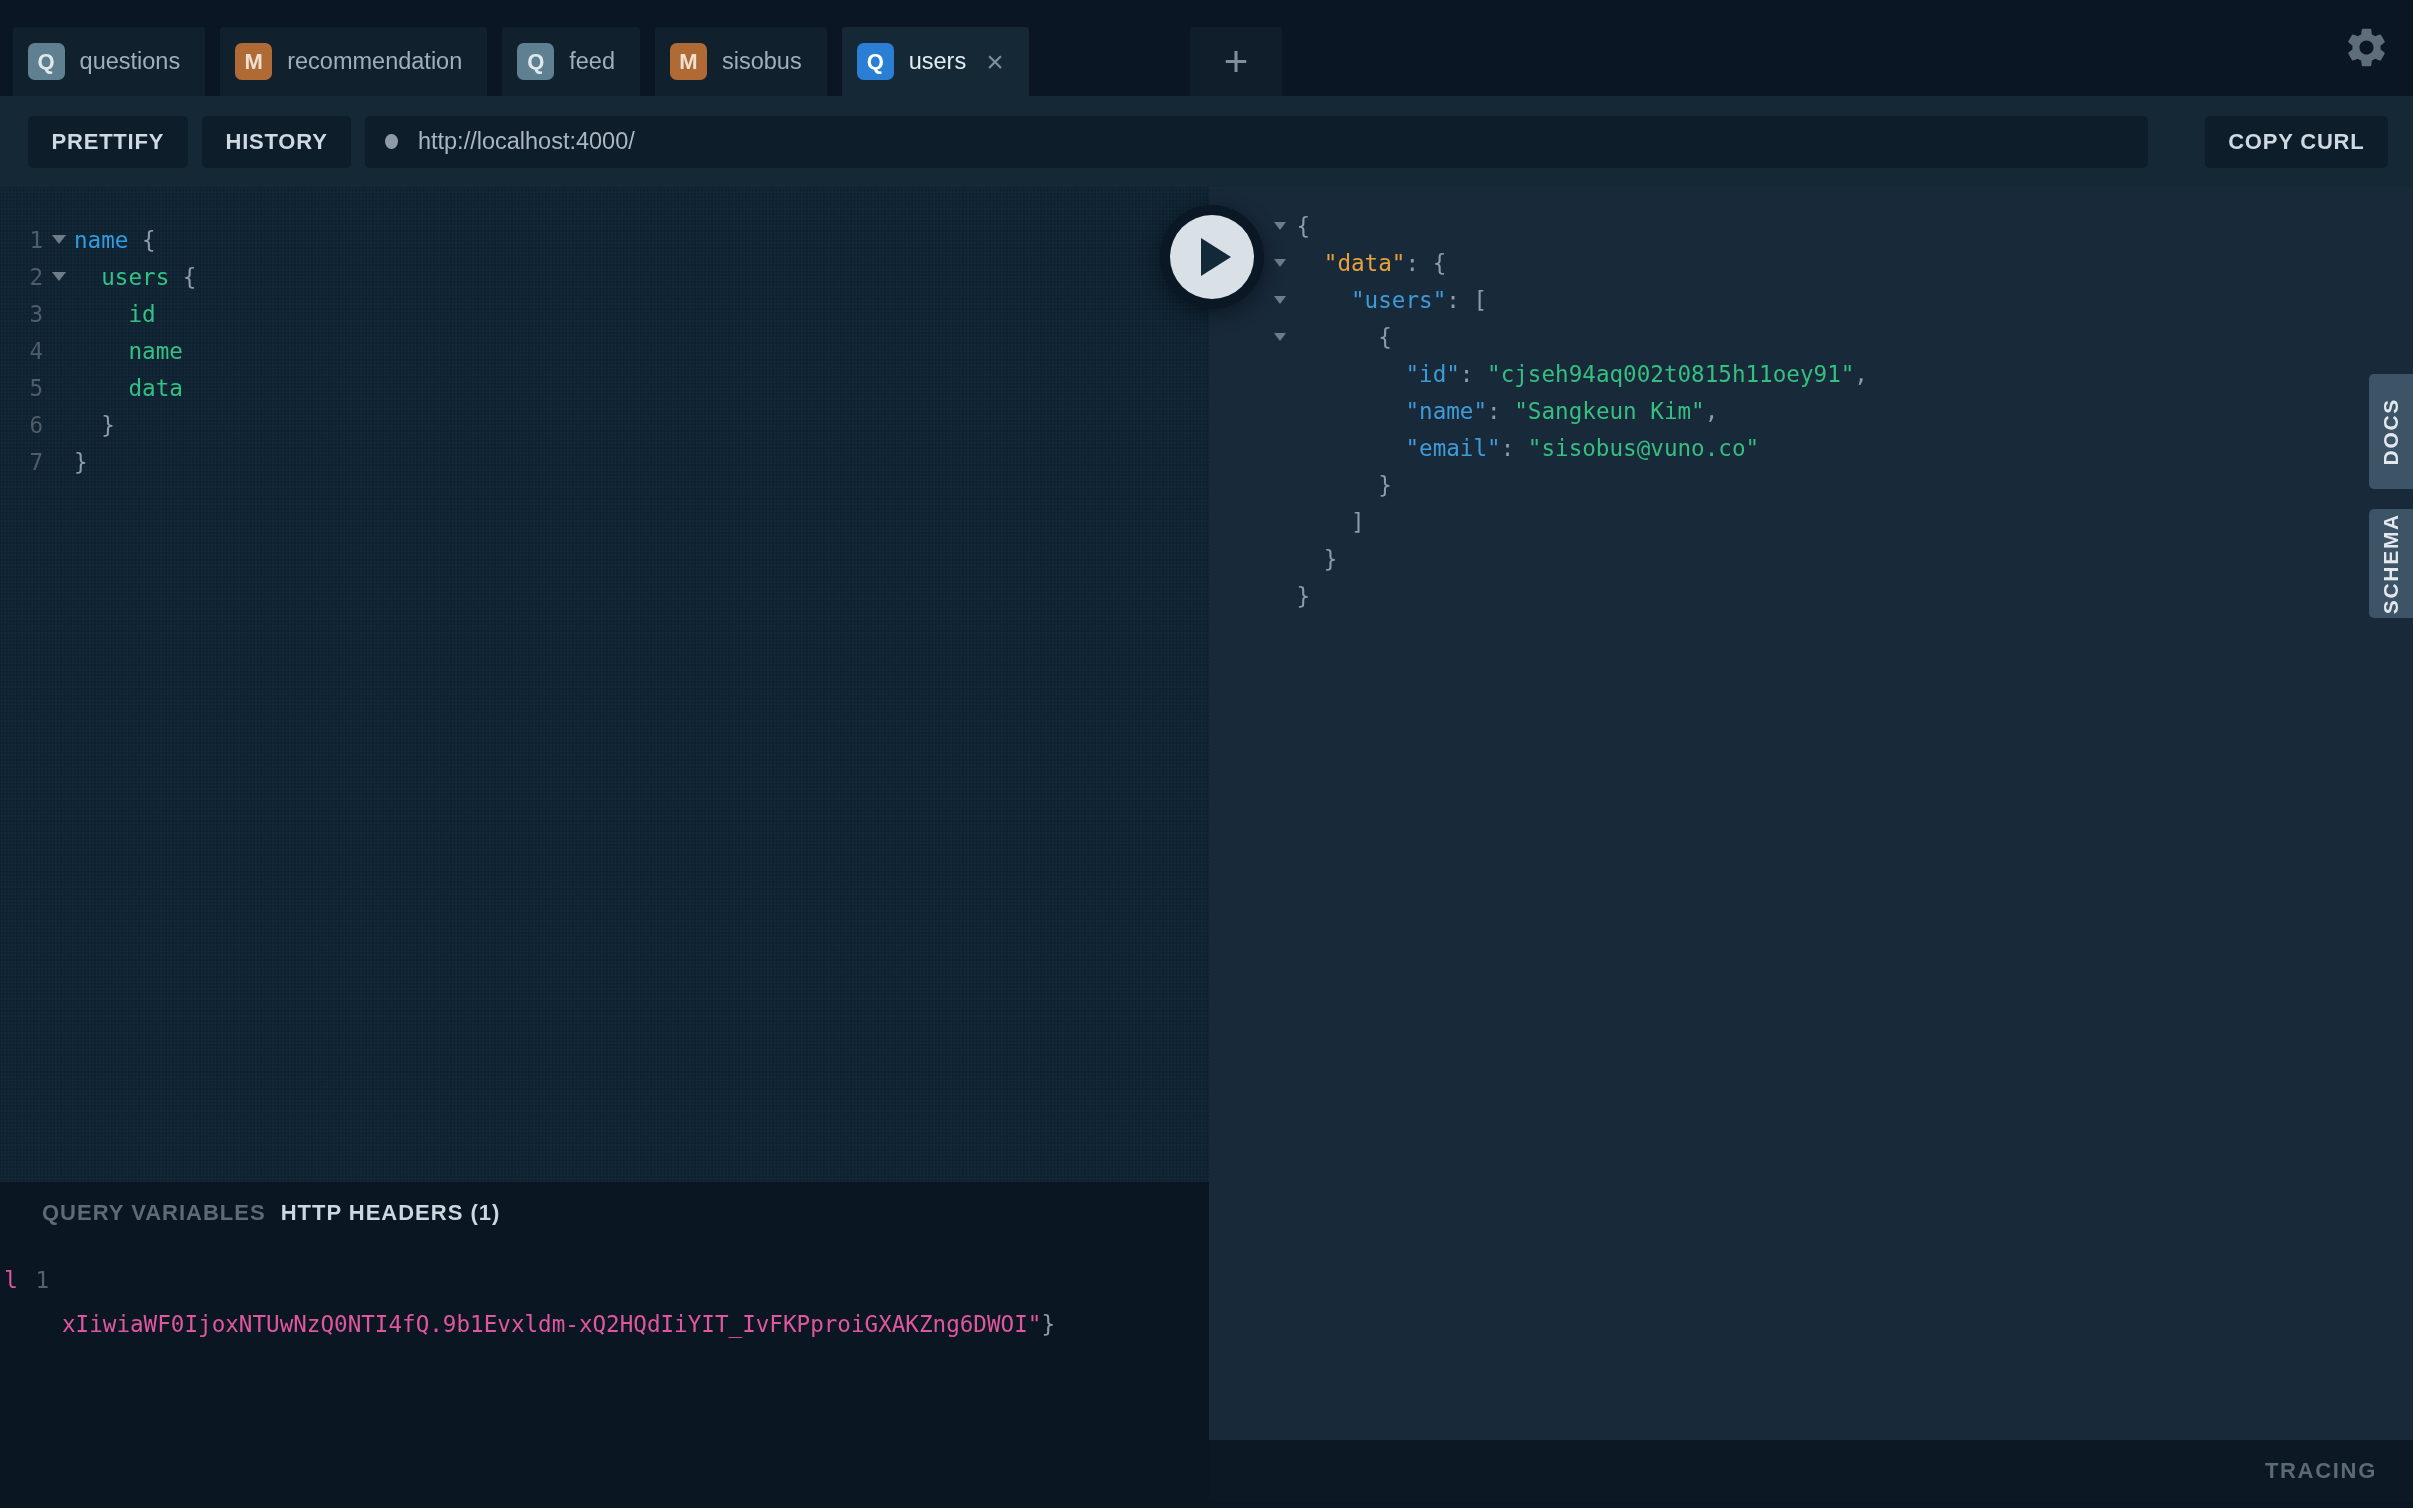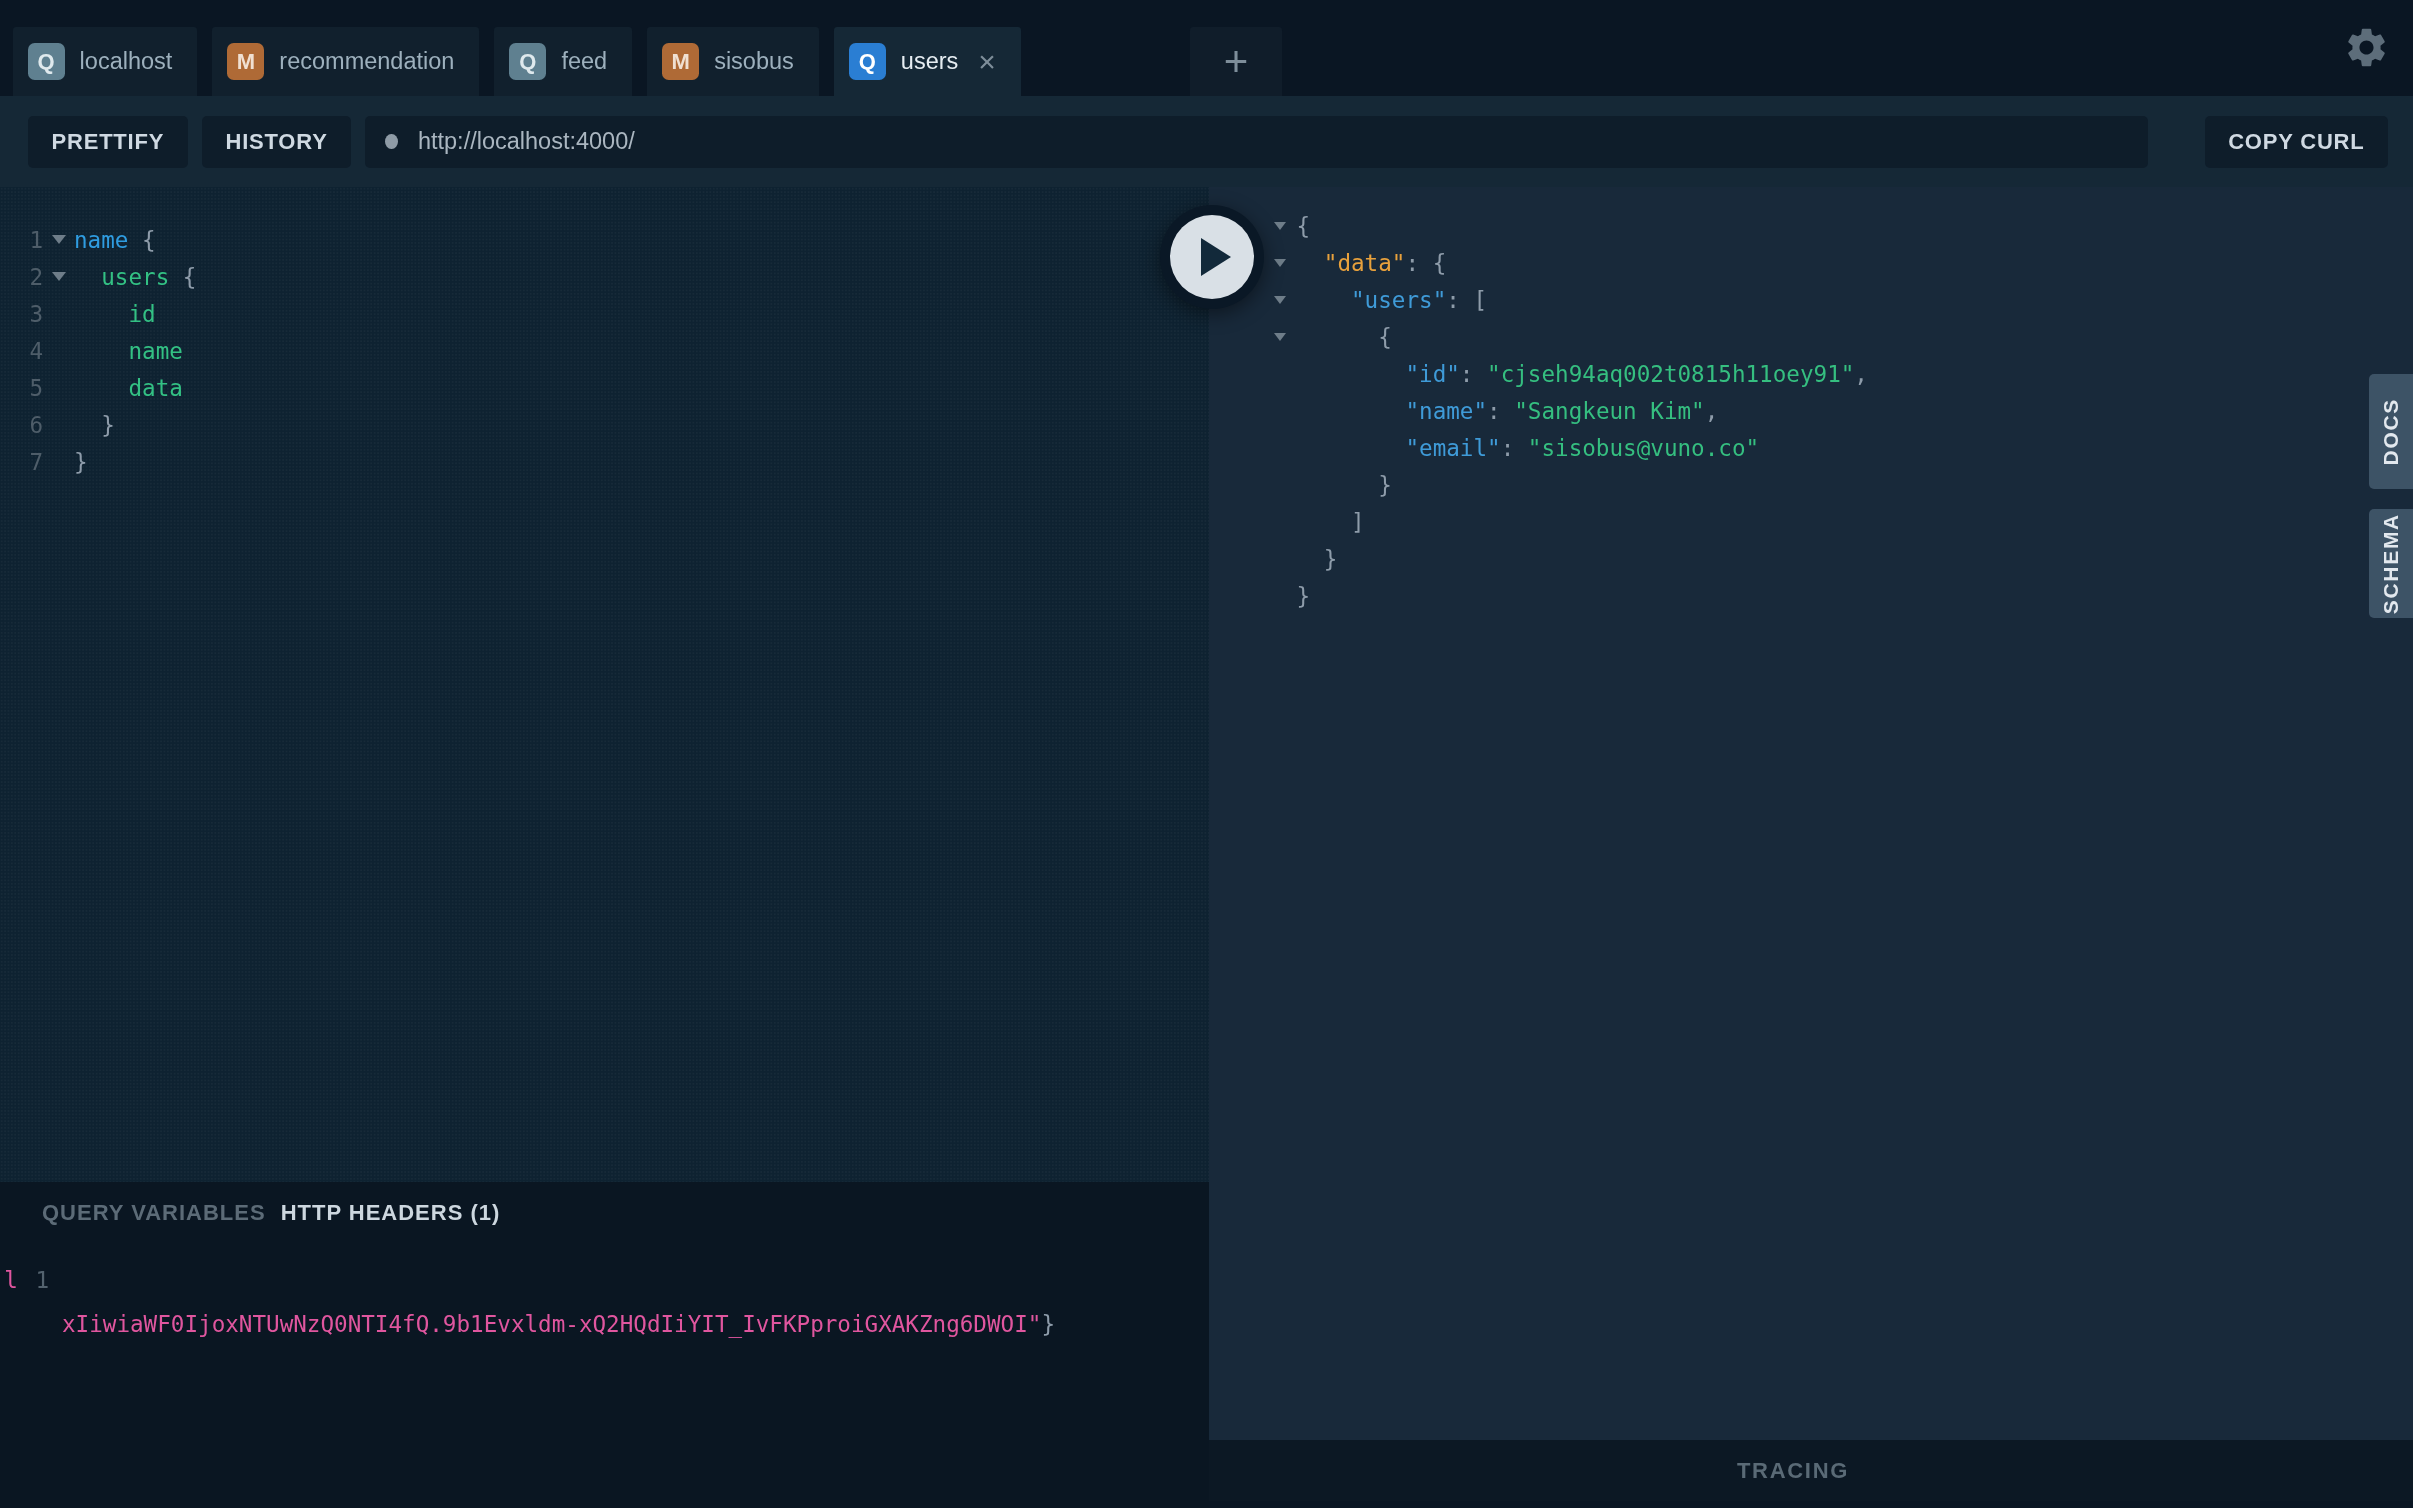--- a/index.html
+++ b/index.html
@@ -89,34 +89,34 @@
                  border-left:30px solid #12293a;margin-left:8.4px;}
 
   .side-tab{position:absolute;right:0;width:44px;background:var(--side-tab);border-radius:5px 0 0 5px;
             display:flex;align-items:center;justify-content:center;cursor:pointer;}
   .side-tab span{writing-mode:vertical-rl;transform:rotate(180deg);color:#e2e8ee;font-size:21px;
                  font-weight:bold;letter-spacing:1.7px;}
   .side-tab.docs{top:374px;height:115px;}
   .side-tab.schema{top:509px;height:109px;}
 
   .tracing-strip{position:absolute;left:1209px;top:1440px;width:1204px;height:61px;background:var(--strip);
-                 display:flex;align-items:center;justify-content:center;padding-right:36px;cursor:pointer;}
+                 display:flex;align-items:center;justify-content:flex-end;padding-right:36px;cursor:pointer;}
   .tracing-label{color:#5a6a76;font-size:22px;font-weight:bold;letter-spacing:1.7px;}
 </style>
 </head>
 <body>
 
 <div class="app">
 
   <div class="tabbar">
     <div class="tabs">
 
         <div class="tab">
           <span class="badge q">Q</span>
-          <span class="tab-label">localhost</span>
+          <span class="tab-label">questions</span>
 
         </div>
 
         <div class="tab">
           <span class="badge m">M</span>
           <span class="tab-label">recommendation</span>
 
         </div>
 
         <div class="tab">

